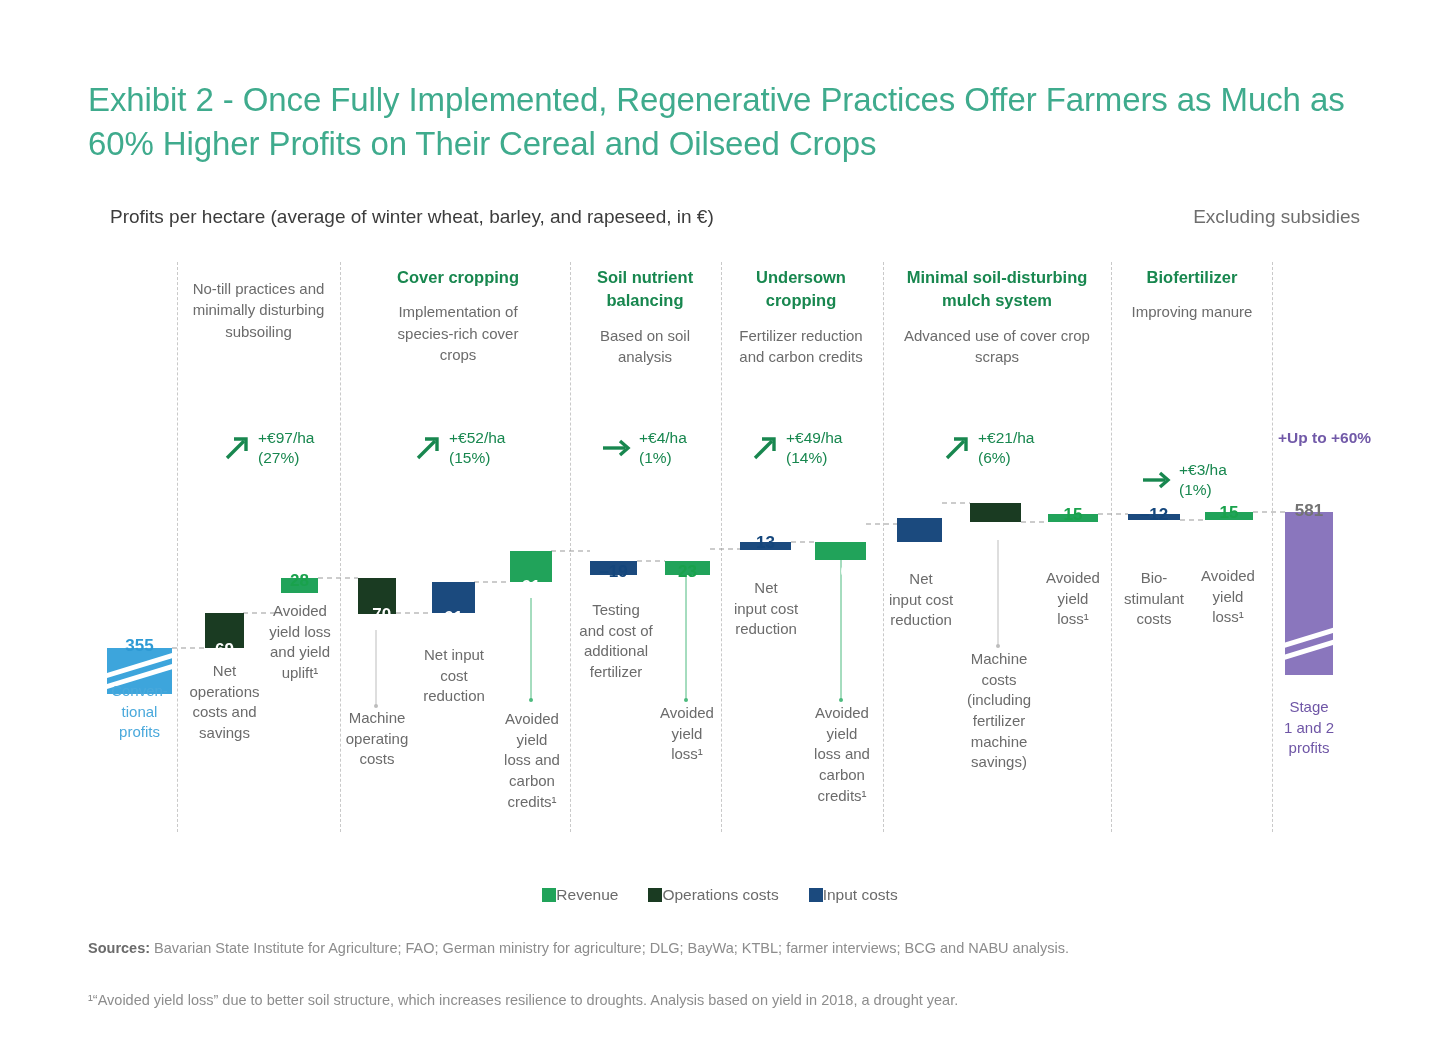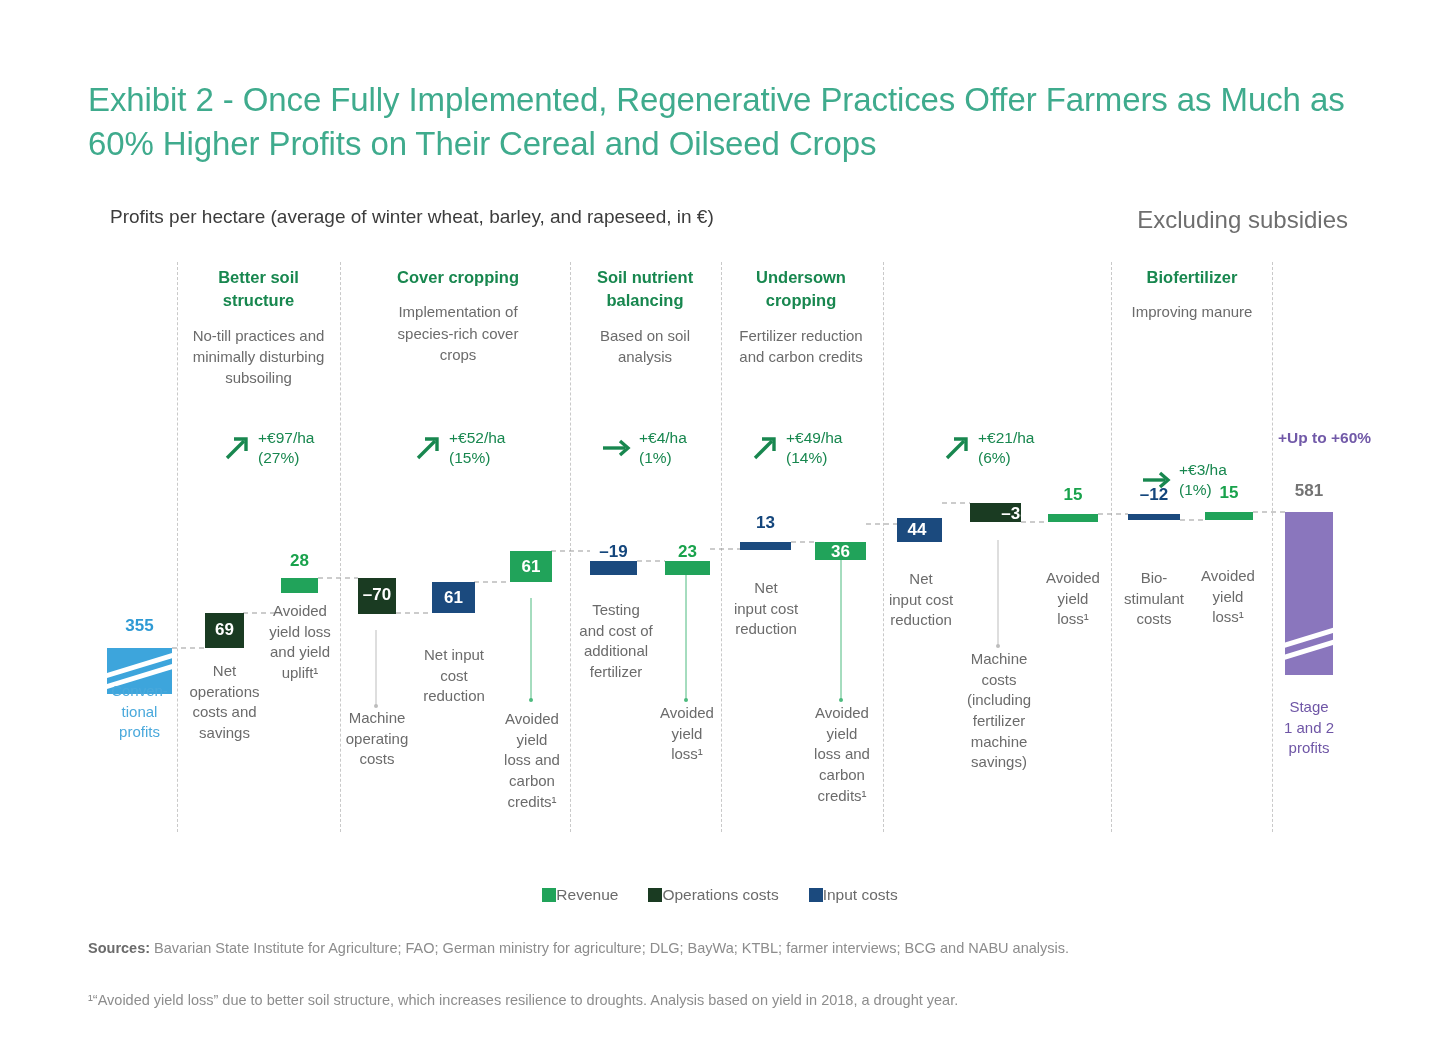--- a/index.html
+++ b/index.html
@@ -19,22 +19,22 @@
     font-size:33px;line-height:1.32;font-weight:400;
     color:#3fab8d;letter-spacing:-0.1px;
   }
 
   
   .sub-left{
     position:absolute;left:110px;top:206px;
     font-size:19px;color:#3c3c3c;font-weight:400;
   }
   .sub-right{
-    position:absolute;right:92px;top:206px;
-    font-size:24px;color:#6e6e6e;font-weight:400;
+    position:absolute;right:80px;top:206px;
+    font-size:19px;color:#6e6e6e;font-weight:400;
   }
 
   
   .divider{
     position:absolute;top:262px;height:570px;width:0;
     border-left:1px dashed #c9c9c9;
   }
 
   
   .col-head{
@@ -61,21 +61,21 @@
     position:absolute;font-size:15.5px;line-height:1.28;
     color:#7159a8;font-weight:700;text-align:left;white-space:nowrap;
   }
 
   
   .plot{position:absolute;left:0;top:0;width:1440px;height:1063px;
         pointer-events:none;}
   .bar{position:absolute;}
   .bar-label{
     position:absolute;font-size:17px;font-weight:700;
-    text-align:center;white-space:nowrap;
+    text-align:center;white-space:nowrap;margin-top:20px;
   }
   .bar-label.inside{color:#ffffff;}
   .bar-label.out-green{color:#19a24c;}
   .bar-label.out-blue{color:#14467c;}
   .bar-label.out-ltblue{color:#2e9ad4;}
   .bar-label.out-purple{color:#737373;}
 
   .cap{
     position:absolute;font-size:15px;line-height:1.38;
     color:#6b6b6b;text-align:center;font-weight:400;
@@ -115,34 +115,37 @@
 
   <div class="divider" style="left:177px;"></div>
   <div class="divider" style="left:340px;"></div>
   <div class="divider" style="left:570px;"></div>
   <div class="divider" style="left:721px;"></div>
   <div class="divider" style="left:883px;"></div>
   <div class="divider" style="left:1111px;"></div>
   <div class="divider" style="left:1272px;"></div>
 
   <div class="col-head" style="left:181px;top:266px;width:155px;">
-    <div class="col-title">Better soil structure</div>
     <div class="col-desc">No-till practices and minimally disturbing subsoiling</div>
   </div>
   <div class="col-head" style="left:382px;top:266px;width:152px;">
     <div class="col-title">Cover cropping</div>
     <div class="col-desc">Implementation of species-rich cover crops</div>
   </div>
   <div class="col-head" style="left:575px;top:266px;width:140px;">
     <div class="col-title">Soil nutrient balancing</div>
     <div class="col-desc">Based on soil analysis</div>
   </div>
   <div class="col-head" style="left:731px;top:266px;width:140px;">
     <div class="col-title">Undersown cropping</div>
     <div class="col-desc">Fertilizer reduction and carbon credits</div>
+  </div>
+  <div class="col-head" style="left:888px;top:266px;width:218px;">
+    <div class="col-title">Minimal soil-disturbing mulch system</div>
+    <div class="col-desc">Advanced use of cover crop scraps</div>
   </div>
   <div class="col-head" style="left:1118px;top:266px;width:148px;">
     <div class="col-title">Biofertilizer</div>
     <div class="col-desc">Improving manure</div>
   </div>
 
   <div class="delta" style="left:221px;top:428px;justify-content:flex-end;">
     <span>
       <svg class="arrow" width="30" height="30" viewBox="0 0 30 30">
         <path d="M6 25 L23 8" stroke="#18874f" stroke-width="3.4" fill="none"></path>

